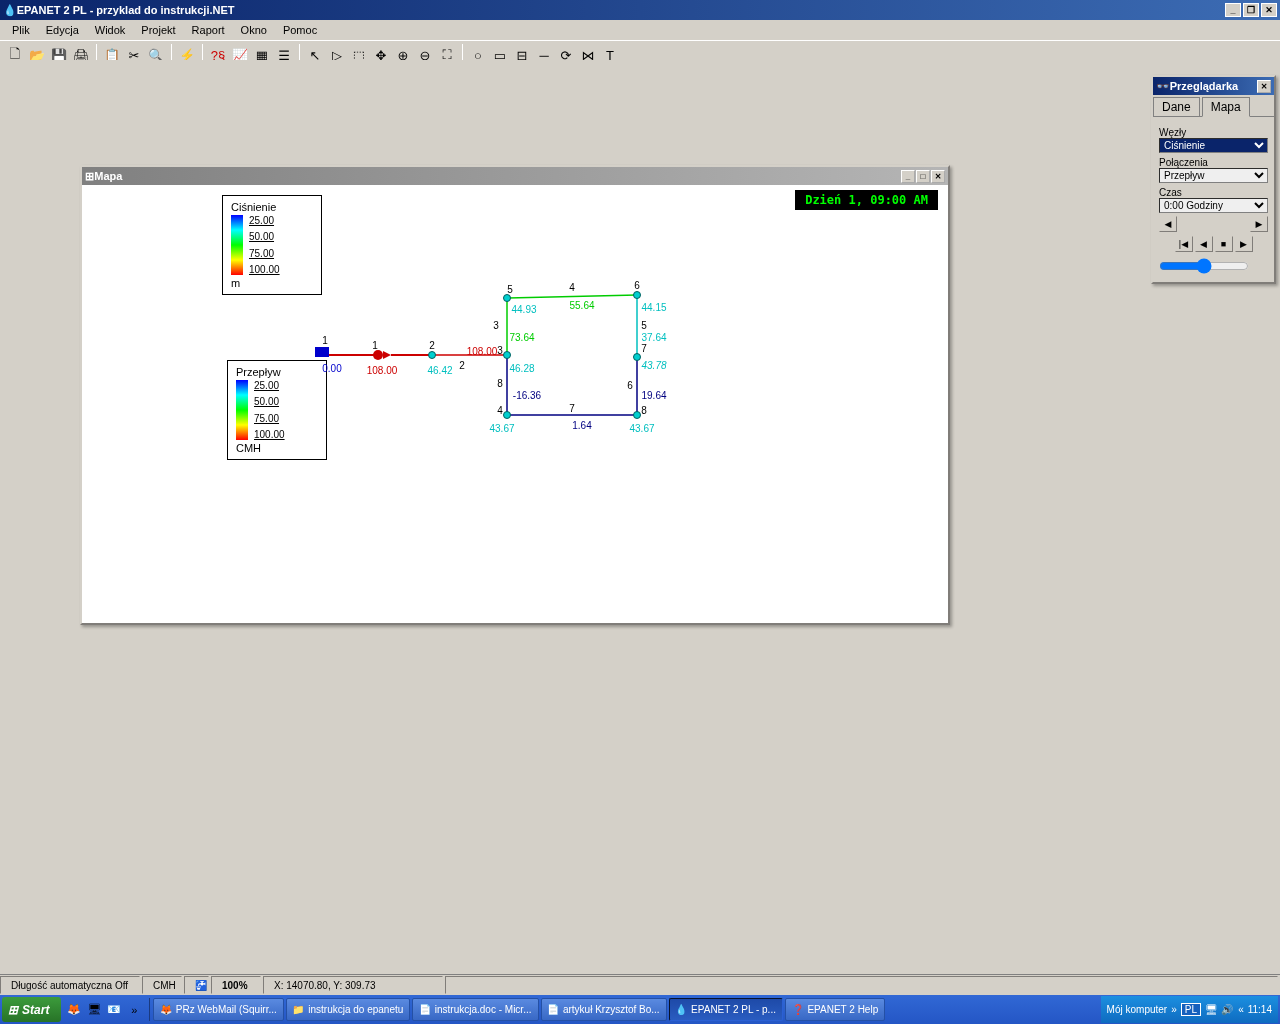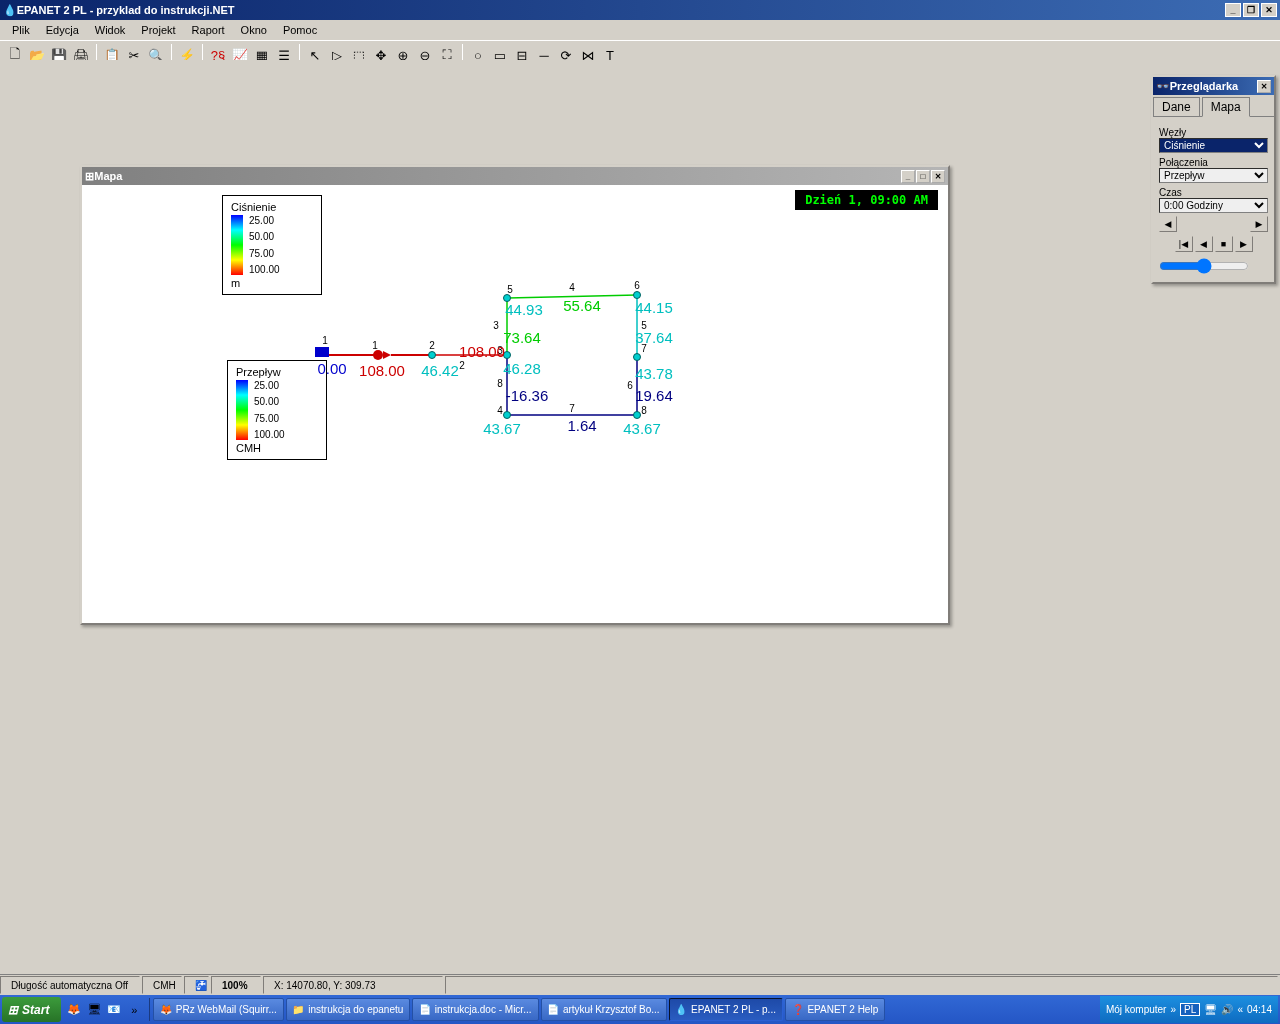--- a/index.html
+++ b/index.html
@@ -22,21 +22,21 @@
 .childtitle { height:18px; background:linear-gradient(to right,#7a96df,#c4d5f4); color:#fff; font-weight:bold; display:flex; align-items:center; padding:0 3px; font-size:11px;}
 .childtitle.inactive { background:linear-gradient(to right,#808080,#b5b5b5); }
 .childtitle .winbtns { margin-left:auto; display:flex; gap:1px;}
 .childtitle .winbtn { width:14px; height:13px; background:#d4d0c8; border:1px outset #fff; color:#000; font-size:8px; display:flex; align-items:center; justify-content:center; cursor:pointer;}
 
 .map-canvas { position:absolute; top:18px; left:0; right:0; bottom:0; background:#fff; overflow:hidden;}
 
 .legend { position:absolute; border:1px solid #000; background:#fff; padding:5px 8px; font-size:11px;}
 .legend .title { font-weight:normal; margin-bottom:2px;}
 .legend-bar { width:12px; height:60px; background:linear-gradient(to bottom,#0000ff,#00ffff,#00ff00,#ffff00,#ff0000); margin-right:6px;}
-.legend-vals { display:flex; flex-direction:column; justify-content:space-between; height:60px; font-size:10px;}
+.legend-vals { display:flex; flex-direction:column; justify-content:space-between; height:60px; font-size:10px;text-decoration:underline;}
 
 .timebox { position:absolute; right:10px; top:5px; background:#000; color:#00ff00; font-family:monospace; font-weight:bold; padding:3px 10px; font-size:12px;}
 
 .browserwin { position:absolute; right:4px; top:15px; width:125px; background:#d4d0c8; border:2px outset #d4d0c8; box-shadow:2px 2px 3px rgba(0,0,0,.3);}
 .browserwin .btitle { height:18px; background:linear-gradient(to right,#0a246a,#3c6cb4); color:#fff; font-weight:bold; display:flex; align-items:center; padding:0 3px; font-size:11px;}
 .browserwin .btitle .winbtn { margin-left:auto; width:14px; height:13px; background:#d4d0c8; border:1px outset #fff; color:#000; font-size:8px; display:flex; align-items:center; justify-content:center; cursor:pointer;}
 .tabs { display:flex; border-bottom:1px solid #808080; background:#d4d0c8; margin-top:2px;}
 .tab { padding:2px 8px; border:1px solid #808080; border-bottom:none; background:#d4d0c8; cursor:pointer; margin-right:2px; font-size:12px; position:relative;}
 .tab.active { background:#d4d0c8; border-bottom:1px solid #d4d0c8; margin-bottom:-1px;}
 .panel { padding:6px; }
@@ -54,21 +54,21 @@
 .startbtn { height:25px; background:linear-gradient(to bottom,#3c9b3c,#277327); color:#fff; font-weight:bold; font-style:italic; padding:0 12px 0 6px; border-radius:3px; display:flex; align-items:center; cursor:pointer; font-size:12px;}
 .taskbtn { height:23px; background:linear-gradient(to bottom,#5a8ae0,#3868c5); color:#fff; padding:0 6px; margin:0 1px; border:1px solid #2450a5; border-radius:2px; display:flex; align-items:center; font-size:10px; max-width:160px; overflow:hidden; white-space:nowrap; cursor:pointer;}
 .taskbtn.active { background:linear-gradient(to bottom,#1e4aa8,#2a5cc0); border:1px inset #1a3a80;}
 .tray { margin-left:auto; background:linear-gradient(to bottom,#1c8fe0,#0e6bc0); height:27px; display:flex; align-items:center; padding:0 6px; color:#fff; font-size:10px; gap:4px;}
 .quicklaunch { display:flex; gap:2px; margin:0 4px;}
 .quicklaunch span { width:18px; height:18px; display:flex; align-items:center; justify-content:center; cursor:pointer;}
 
 
 .node { position:absolute; width:8px; height:8px; border-radius:50%; border:1px solid #006060; background:#00cfcf; transform:translate(-50%,-50%);}
 .nodelabel { position:absolute; font-size:10px; color:#000; transform:translate(-50%,-50%);}
-.vallabel { position:absolute; font-size:15px; transform:translate(-50%,-50%);}
+.vallabel { position:absolute; font-size:10px; transform:translate(-50%,-50%);}
 svg.netlines { position:absolute; top:0; left:0; width:100%; height:100%; }
 
 </style>
 </head>
 <body>
 
 <div class="titlebar">
   <span>💧</span>
   <span>EPANET 2 PL  - przyklad do instrukcji.NET</span>
   <div class="winbtns">
@@ -199,21 +199,21 @@
       <div class="nodelabel" style="left:555px;top:100px;">6</div>
       <div class="nodelabel" style="left:562px;top:163px;">7</div>
       <div class="nodelabel" style="left:562px;top:225px;">8</div>
 
       <div class="vallabel" style="left:250px;top:183px;color:#0000cc;">0.00</div>
       <div class="vallabel" style="left:358px;top:185px;color:#00bfbf;">46.42</div>
       <div class="vallabel" style="left:440px;top:183px;color:#00bfbf;">46.28</div>
       <div class="vallabel" style="left:420px;top:243px;color:#00bfbf;">43.67</div>
       <div class="vallabel" style="left:442px;top:124px;color:#00bfbf;">44.93</div>
       <div class="vallabel" style="left:572px;top:122px;color:#00bfbf;">44.15</div>
-      <div class="vallabel" style="left:572px;top:188px;color:#00bfbf;">43.78</div>
+      <div class="vallabel" style="left:572px;top:180px;color:#00bfbf;font-style:italic;">43.78</div>
       <div class="vallabel" style="left:560px;top:243px;color:#00bfbf;">43.67</div>
 
       <div class="nodelabel" style="left:293px;top:160px;">1</div>
       <div class="nodelabel" style="left:380px;top:180px;">2</div>
       <div class="nodelabel" style="left:414px;top:140px;">3</div>
       <div class="nodelabel" style="left:490px;top:102px;">4</div>
       <div class="nodelabel" style="left:562px;top:140px;">5</div>
       <div class="nodelabel" style="left:548px;top:200px;">6</div>
       <div class="nodelabel" style="left:490px;top:223px;">7</div>
       <div class="nodelabel" style="left:418px;top:198px;">8</div>
@@ -289,15 +289,15 @@
   <div class="taskbtn">📄 <span style="margin-left:3px;">artykuł Krzysztof Bo...</span></div>
   <div class="taskbtn active">💧 <span style="margin-left:3px;">EPANET 2 PL  - p...</span></div>
   <div class="taskbtn">❓ <span style="margin-left:3px;">EPANET 2 Help</span></div>
   <div class="tray">
     <span>Mój komputer</span>
     <span>»</span>
     <span style="background:#1560bd;border:1px solid #fff;padding:0 3px;">PL</span>
     <span>🖥</span>
     <span>🔊</span>
     <span>«</span>
-    <span>04:14</span>
+    <span>11:14</span>
   </div>
 </div>
 
 </body></html>

